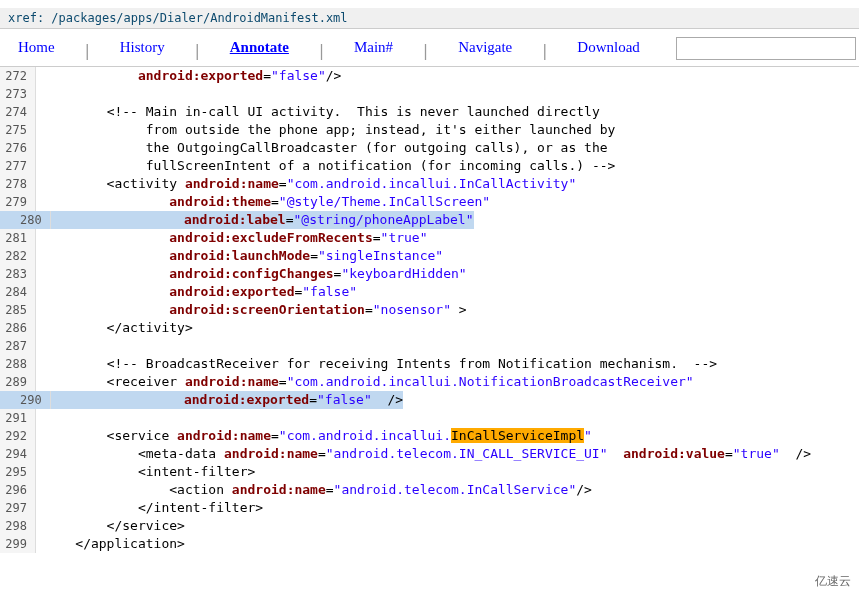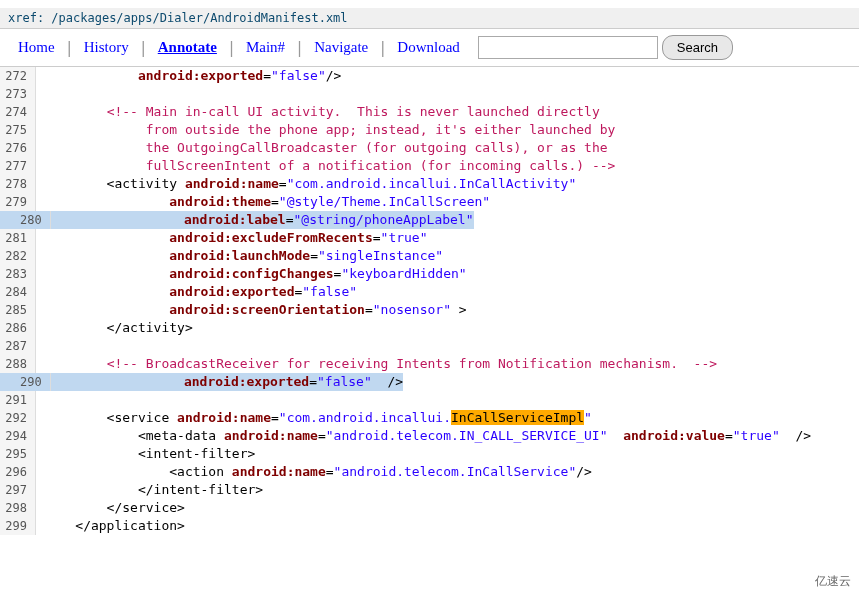--- a/index.html
+++ b/index.html
@@ -14,25 +14,25 @@
     #title-bar {
       background: #f0f0f0;
       border-bottom: 1px solid #ccc;
       padding: 3px 8px;
       font-size: 12px;
       color: #0c4a6e;
       margin-top: 8px;
     }
     #nav-bar {
       display: flex;
-      align-items: center;
+      align-items: flex-end;
       background: #fff;
       border-bottom: 1px solid #ccc;
       padding: 6px 8px;
-      gap: 0;
+      gap: 18px;
     }
     .nav-item {
       padding: 4px 10px;
       font-size: 15px;
       color: #00f;
       text-decoration: none;
       cursor: pointer;
       border: none;
       background: none;
       font-family: serif;
@@ -90,21 +90,21 @@
     .code-content {
       padding-left: 8px;
       white-space: pre;
       color: #000;
     }
     .code-line.highlighted .code-content {
       background: #c0d8f0;
     }
     .attr-name { color: #7f0000; font-weight: bold; }
     .attr-value { color: #2a00ff; }
-    .comment { color: #be185d; }
+    .comment { color: #000000; }
     .highlight-class { background: #ffaa00; color: #000; }
     #watermark {
       position: fixed;
       bottom: 4px;
       right: 8px;
       font-size: 12px;
       color: #666;
     }
   </style>
 </head>
@@ -210,20 +210,24 @@
   <div class="code-line">
     <span class="line-num">287</span>
     <span class="code-content"> </span>
   </div>
 
   <div class="code-line">
     <span class="line-num">288</span>
     <span class="code-content">        <span class="comment">&lt;!-- BroadcastReceiver for receiving Intents from Notification mechanism.  --&gt;</span></span>
   </div>
 
+  <div class="code-line">
+    <span class="line-num">289</span>
+    <span class="code-content">        &lt;receiver <span class="attr-name">android:name</span>=<span class="attr-value">"com.android.incallui.NotificationBroadcastReceiver"</span></span>
+  </div>
 
   <div class="code-line highlighted">
     <span class="line-num highlighted">290</span>
     <span class="code-content">                <span class="attr-name">android:exported</span>=<span class="attr-value">"false"</span>  /&gt;</span>
   </div>
 
   <div class="code-line">
     <span class="line-num">291</span>
     <span class="code-content"> </span>
   </div>

